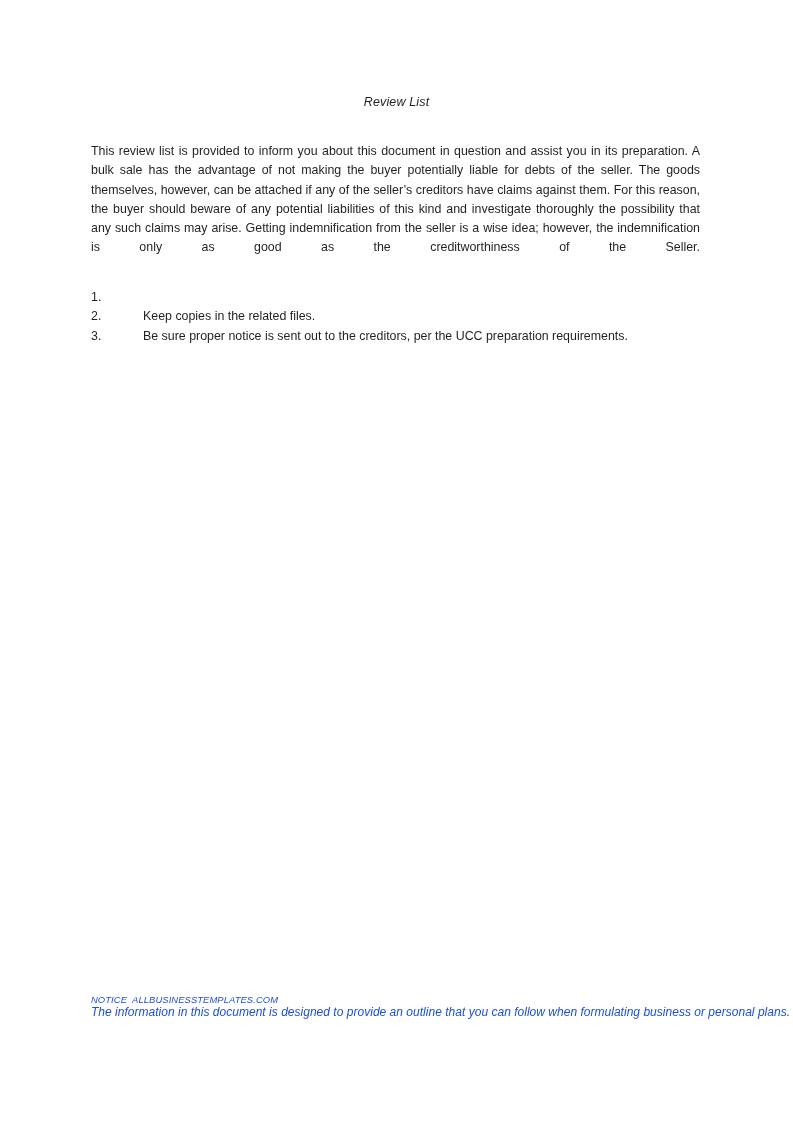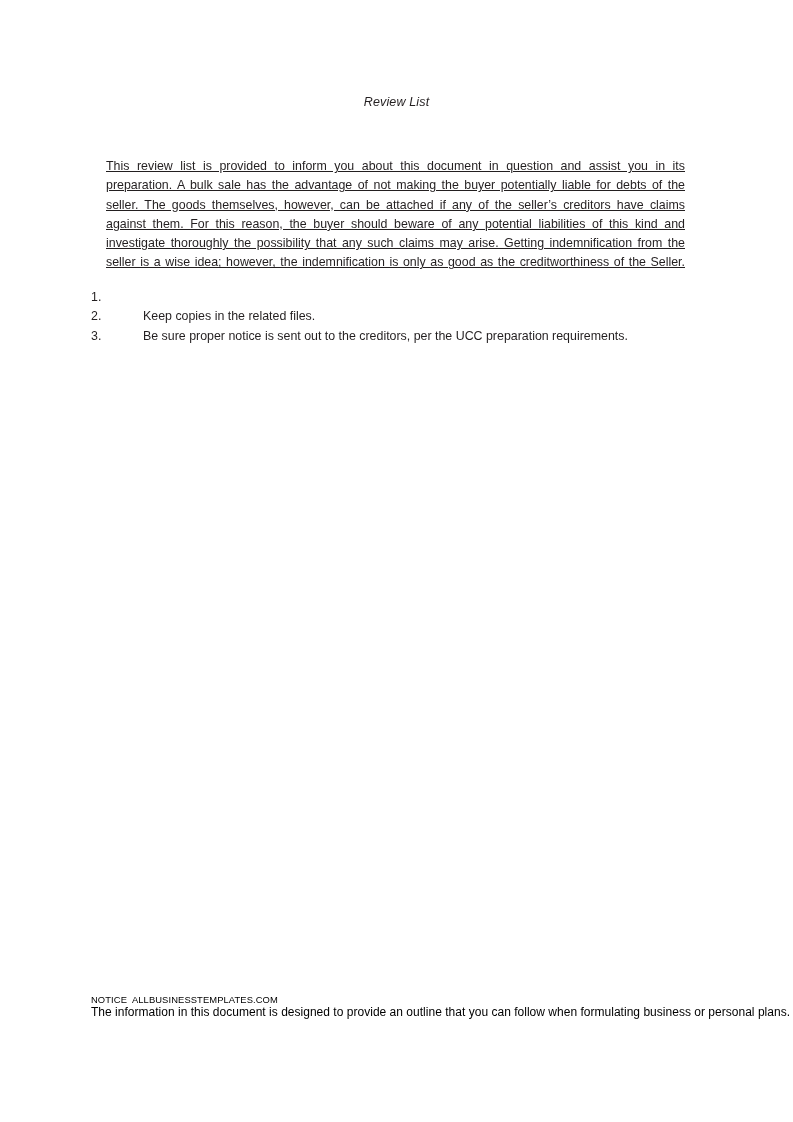--- a/index.html
+++ b/index.html
@@ -40,28 +40,27 @@
 
   
   .body-block {
     position: absolute;
     left: 91px;
     top: 142px;
     width: 609px;
   }
 
   .intro-paragraph {
-    margin: 15px;
+    margin: 0;
     font-size: 12.4px;
     line-height: 19.3px;
     text-align: justify;
     text-justify: inter-word;
     color: #231f20;
     hyphens: none;
-    text-decoration: underline;
   }
   
   .intro-paragraph:after {
     content: "";
     display: inline-block;
     width: 100%;
   }
 
   
   .review-list {
@@ -90,21 +89,22 @@
     flex: 1 1 auto;
     max-width: 540px;
   }
 
   
   .footer {
     position: absolute;
     left: 91px;
     top: 993px;
     width: 620px;
-    color: #000000;
+    font-style: italic;
+    color: #1d4ed8;
   }
 
   .footer-line-1 {
     font-size: 9.4px;
     line-height: 13px;
     letter-spacing: 0.1px;
     white-space: pre;
   }
 
   .footer-line-2 {

